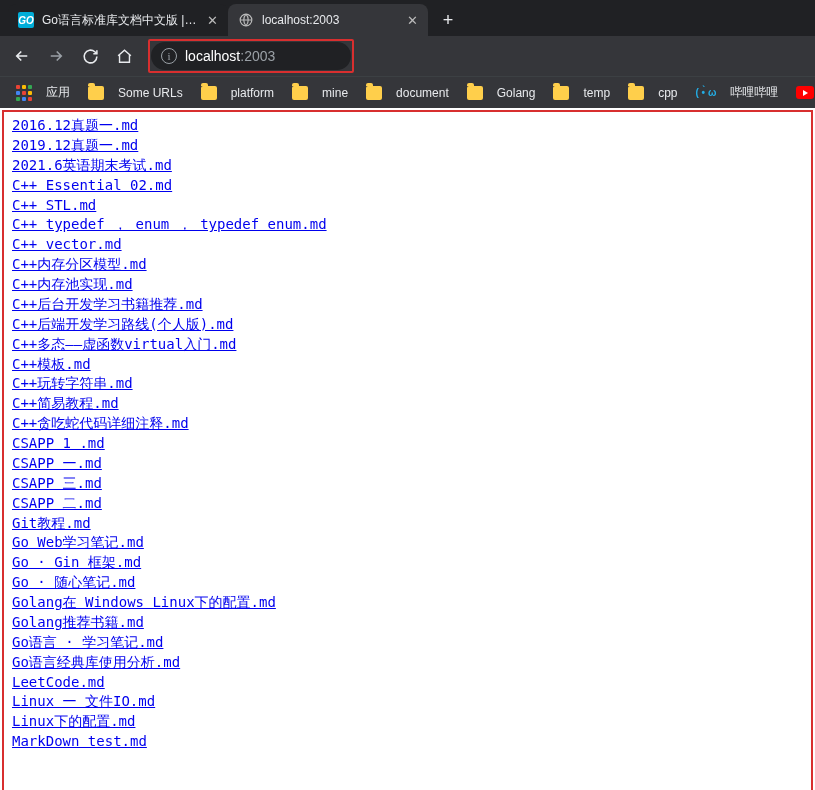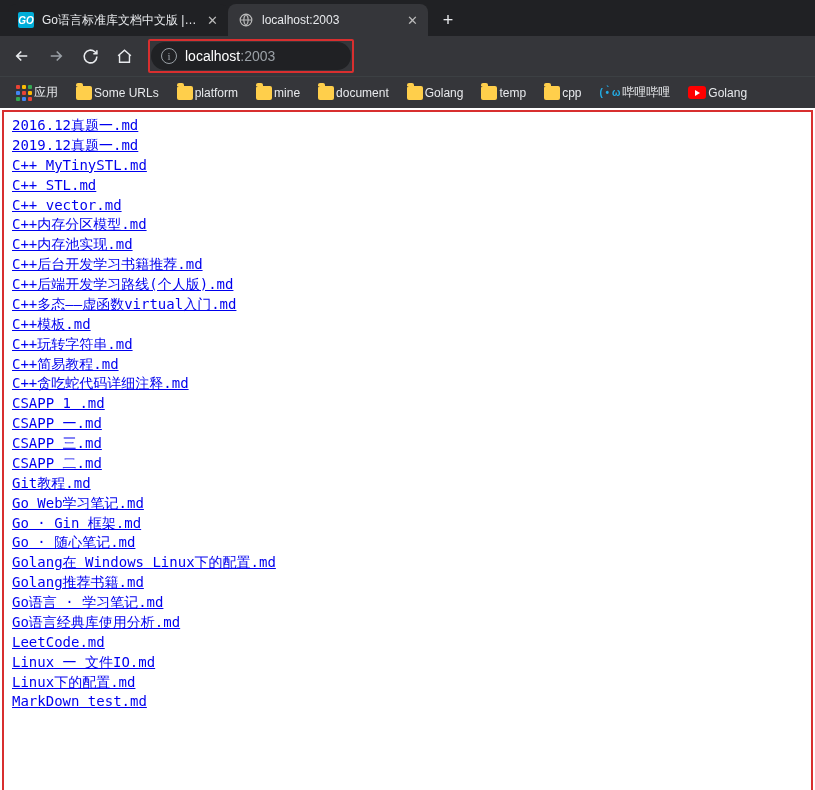--- a/index.html
+++ b/index.html
@@ -82,21 +82,21 @@
   }
   .addr-host { color:#fff; }
   .addr-port { color:#9aa0a6; }
   .bookmarks {
     display:flex; align-items:center; height:32px; background:#35363a;
     border-top:1px solid #3c4043;
     padding: 0 10px; gap: 6px;
     font-size: 12px;
   }
   .bm {
-    display:flex; align-items:center; gap:2px;
+    display:flex; align-items:center; gap:14px;
     color:#e8eaed; padding: 2px 6px;
     white-space:nowrap;
   }
   .bm-folder {
     width:16px;height:14px;background:#ffcf4b;border-radius:2px;
     position:relative;
   }
   .bm-folder::before{
     content:"";position:absolute;top:-3px;left:0;width:7px;height:3px;
     background:#ffcf4b;border-radius:2px 2px 0 0;
@@ -236,22 +236,24 @@
           <span>Golang</span>
         </div>
       </div>
   </div>
 </div>
 
 <div class="content">
   <div id="file-list">
       <a href="#">2016.12真题一.md</a>
       <a href="#">2019.12真题一.md</a>
-      <a href="#">C++ MyTinySTL.md</a>
+      <a href="#">2021.6英语期末考试.md</a>
+      <a href="#">C++ Essential 02.md</a>
       <a href="#">C++ STL.md</a>
+      <a href="#">C++ typedef ， enum ， typedef enum.md</a>
       <a href="#">C++ vector.md</a>
       <a href="#">C++内存分区模型.md</a>
       <a href="#">C++内存池实现.md</a>
       <a href="#">C++后台开发学习书籍推荐.md</a>
       <a href="#">C++后端开发学习路线(个人版).md</a>
       <a href="#">C++多态——虚函数virtual入门.md</a>
       <a href="#">C++模板.md</a>
       <a href="#">C++玩转字符串.md</a>
       <a href="#">C++简易教程.md</a>
       <a href="#">C++贪吃蛇代码详细注释.md</a>

